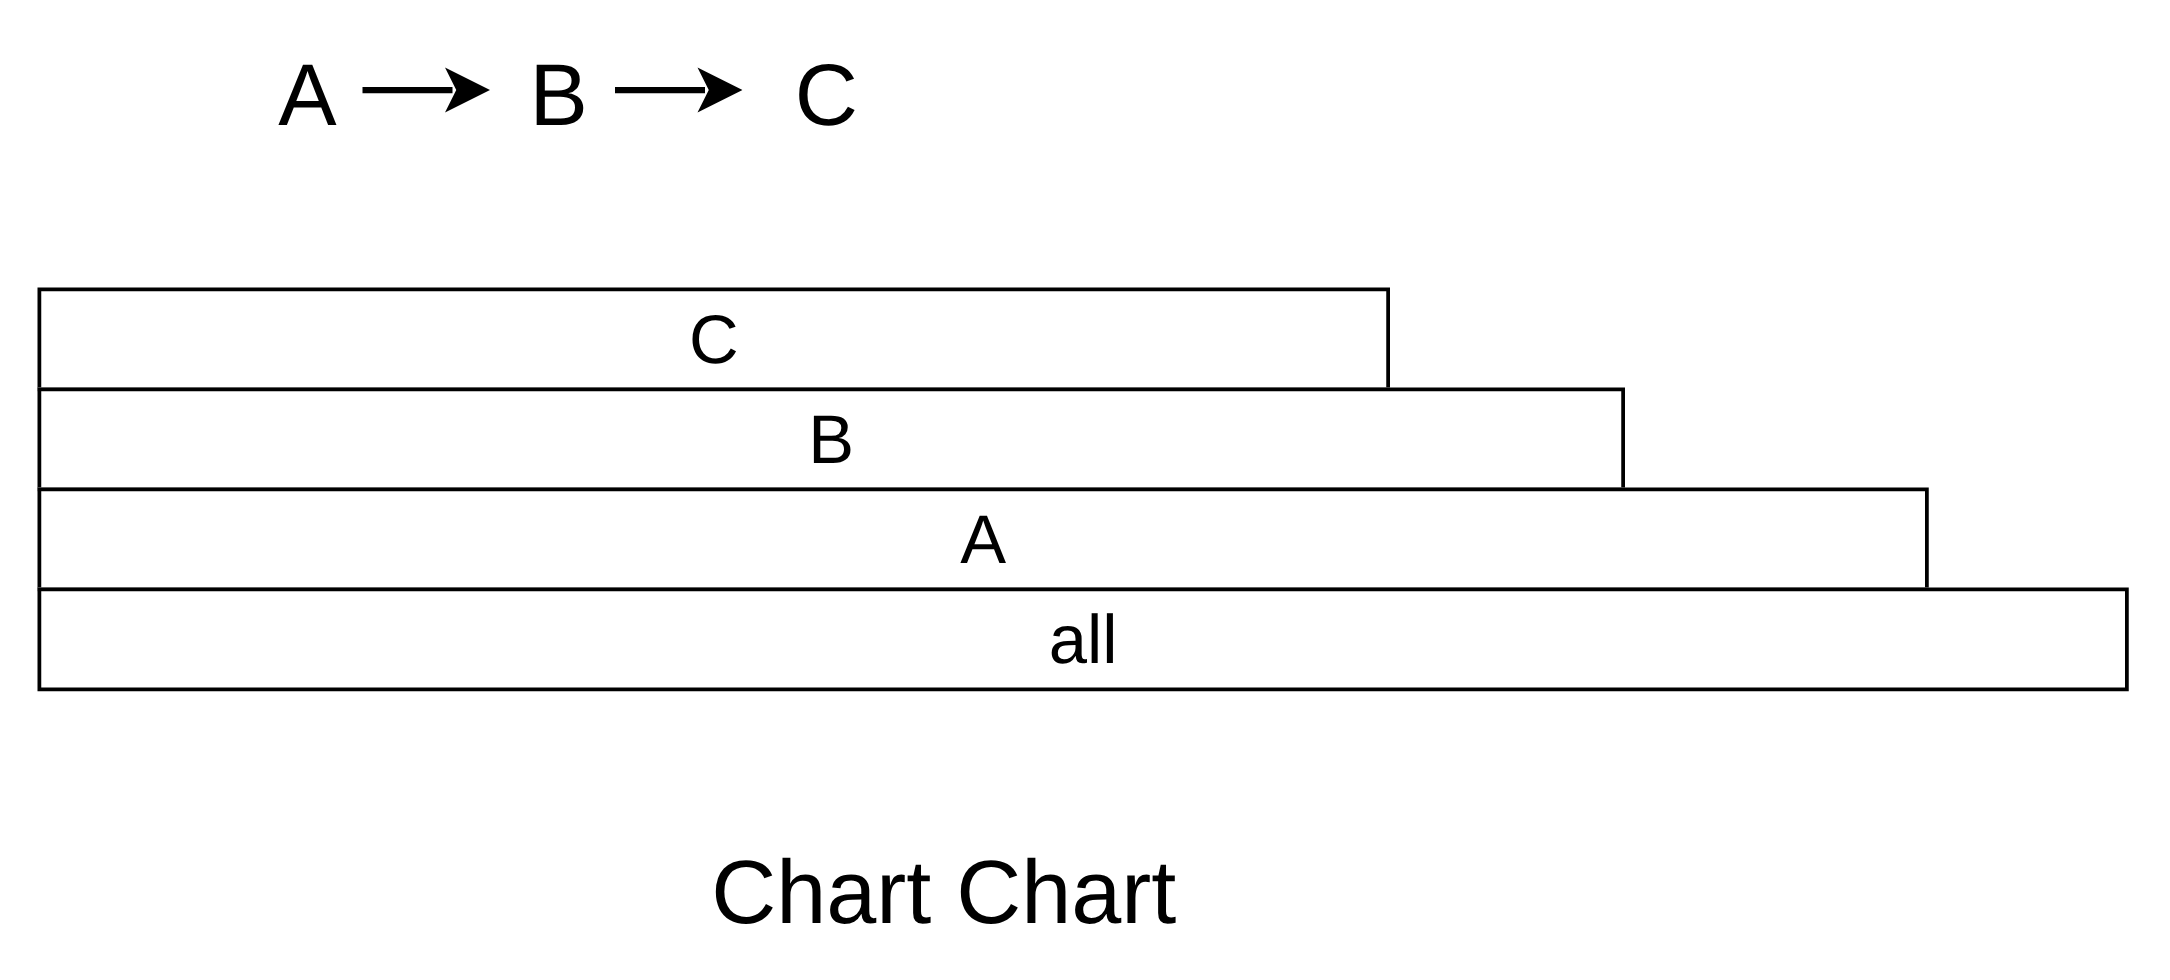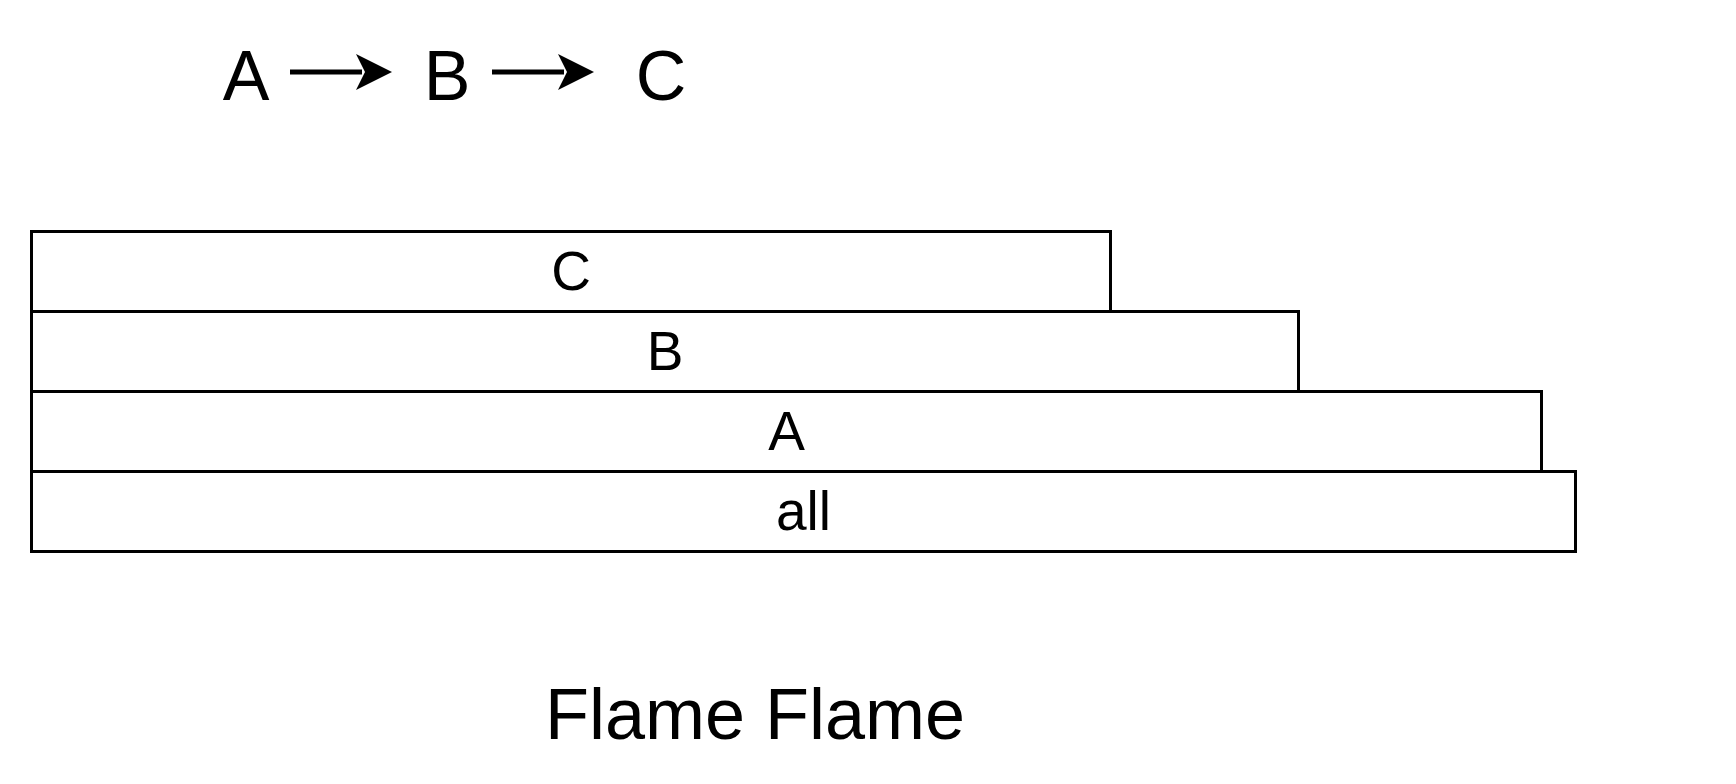--- a/index.html
+++ b/index.html
@@ -86,20 +86,20 @@
     </div>
 
     <div class="flame-bar bar-row-1" style="width: 1270px;">
       <span class="bar-label">B</span>
     </div>
 
     <div class="flame-bar bar-row-2" style="width: 1513px;">
       <span class="bar-label">A</span>
     </div>
 
-    <div class="flame-bar bar-row-3" style="width: 1547px;">
+    <div class="flame-bar bar-row-3" style="width: 1673px;">
       <span class="bar-label">all</span>
     </div>
   </div>
 
-  <div class="figure-title">Flame Flame</div>
+  <div class="figure-title">Chart Chart</div>
 
 </div>
 
 </body></html>

